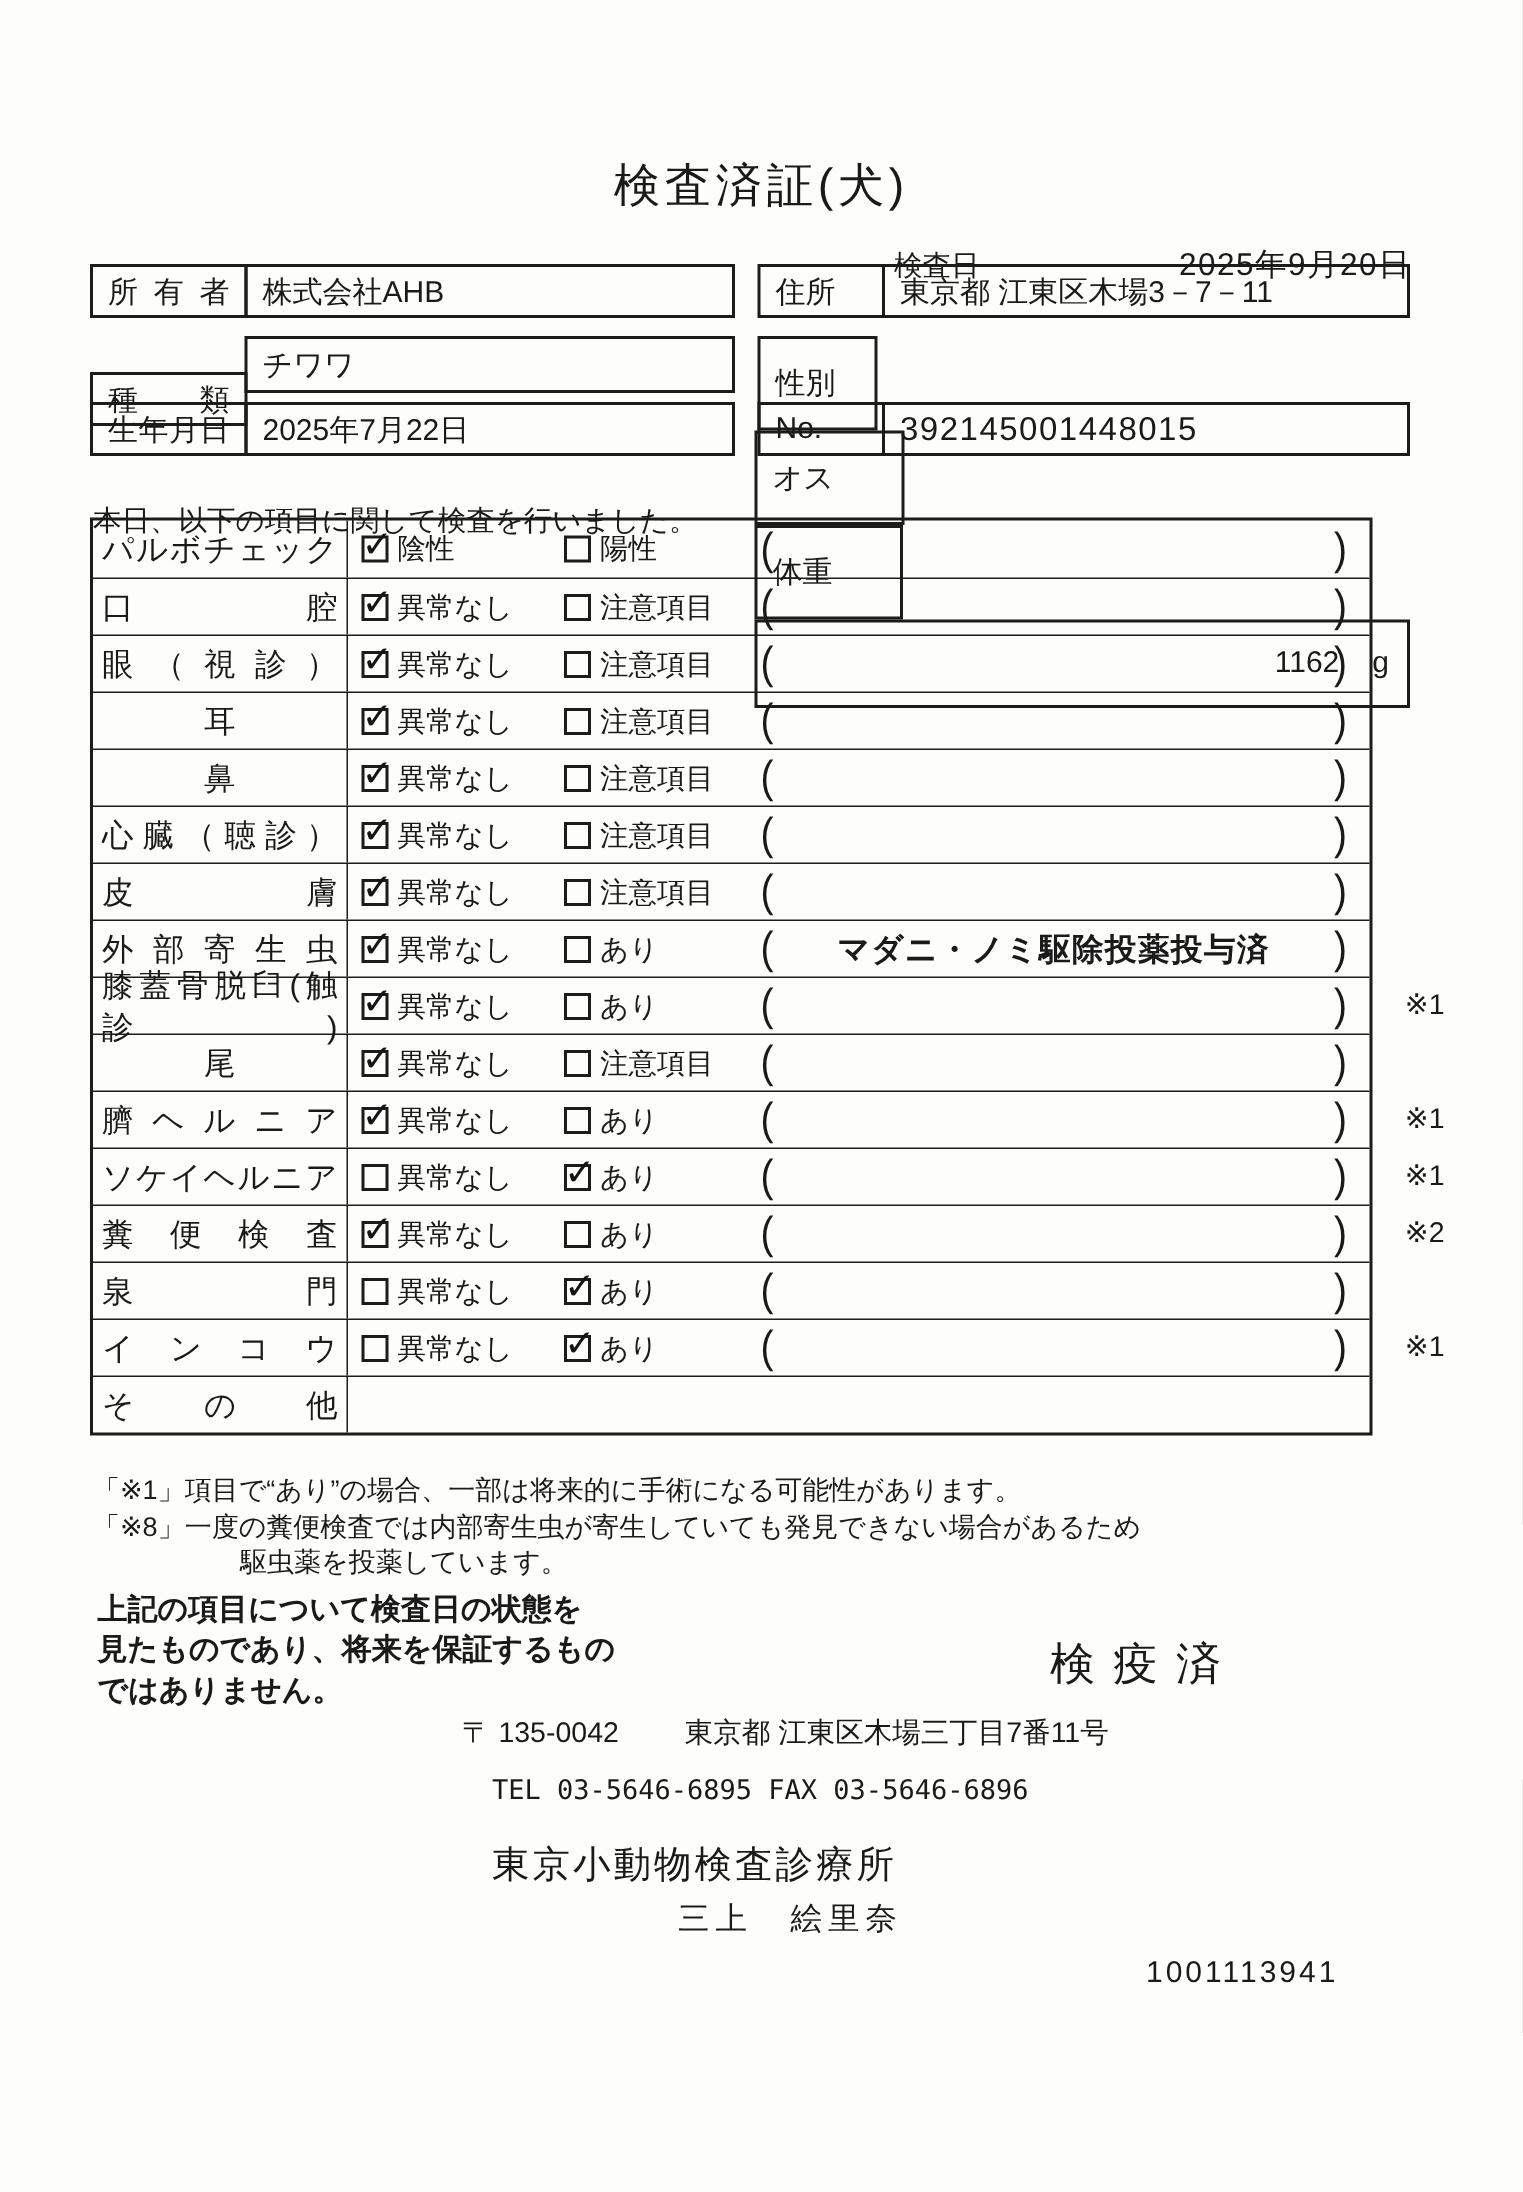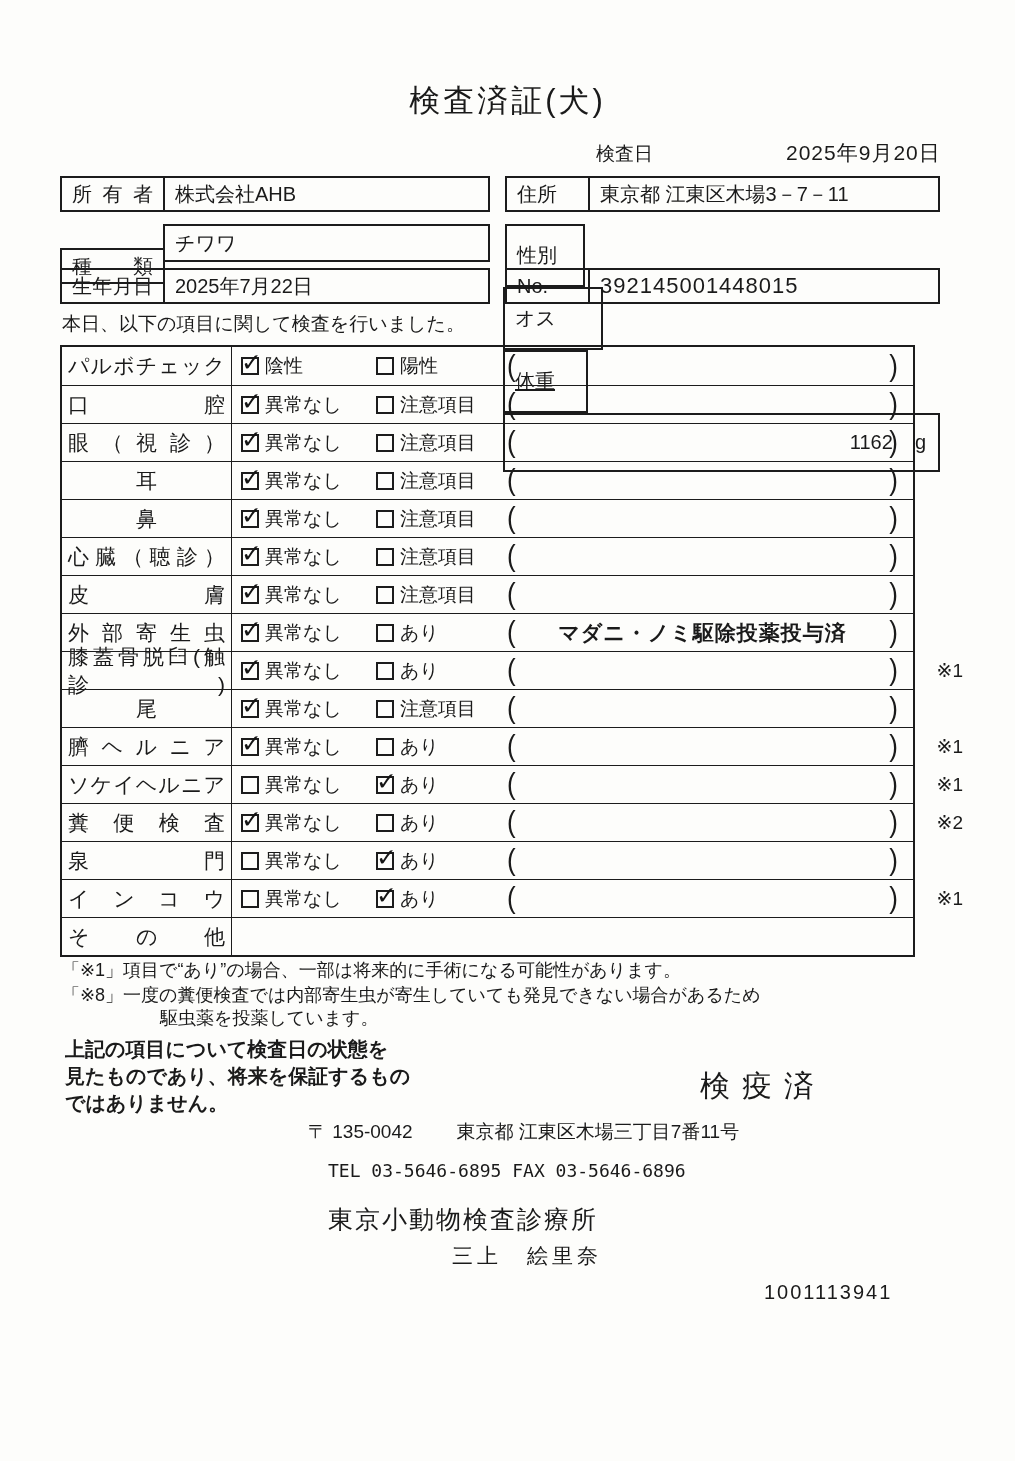--- a/index.html
+++ b/index.html
@@ -1,18 +1,18 @@
 <!DOCTYPE html>
 <html><head>
 <meta charset="utf-8">
 <style>
   html,body{margin:0;padding:0;background:#d9d9d9;}
   .page{position:relative;width:1015px;height:1461px;margin:0 auto;background:#fdfdfb;
         font-family:"Liberation Sans","DejaVu Sans",sans-serif;color:#1a1a1a;overflow:hidden;}
-  .abs{position:absolute;}
+  .abs{position:absolute;margin-top:23px;}
   
   .title{top:80px;left:0;width:100%;text-align:center;font-size:31px;letter-spacing:3px;font-weight:500;}
   .insp-label{top:141px;left:596px;font-size:19px;}
   .insp-value{top:139px;left:786px;font-size:21px;letter-spacing:1px;}
   
   .irow{position:absolute;display:flex;}
   .cell{border:2px solid #1c1c1c;box-sizing:border-box;display:flex;align-items:center;
         padding:16px 10px;font-size:20px;background:transparent;}
   .cell + .cell{margin-left:-2px;}
   .lab{flex:none;}
@@ -79,21 +79,21 @@
 
   <div class="irow" style="top:224px;left:60px;width:430px;height:38px;">
     <div class="cell lab" style="width:105px;margin-top:24px;">
         <span class="jl">種類</span>
       </div>
     <div class="cell val">チワワ</div>
   </div>
   <div class="irow" style="top:224px;left:505px;width:435px;height:38px;flex-direction:column;">
     <div class="cell lab" style="width:80px;">性別</div>
     <div class="cell" style="width:100px;">オス</div>
-    <div class="cell lab" style="width:85px;text-decoration:underline;">体重</div>
+    <div class="cell lab" style="width:99px;">体重</div>
     <div class="cell val wval">
       <span class="wnum">1162</span>
       <span>g</span>
     </div>
   </div>
 
   <div class="irow" style="top:268px;left:60px;width:430px;height:36px;">
     <div class="cell lab" style="width:105px;">
         <span class="jl">生年月日</span>
       </div>

